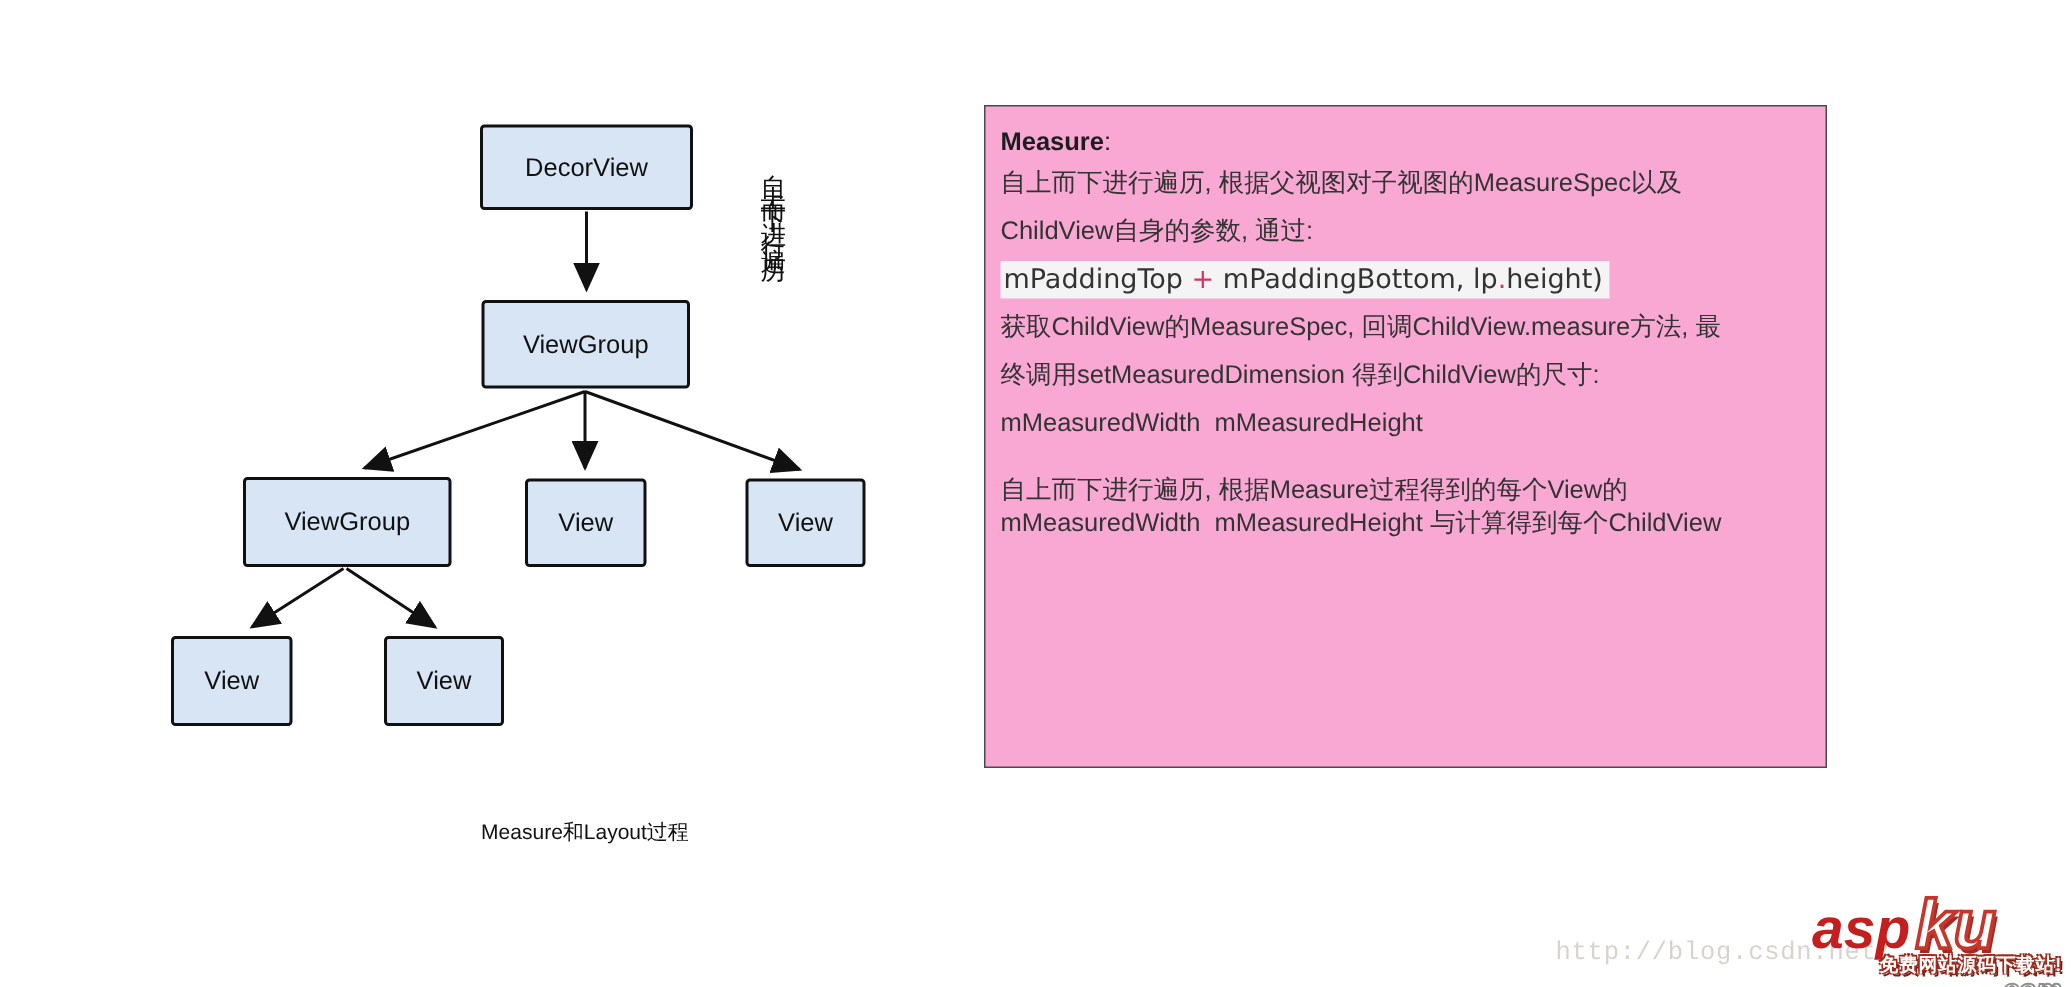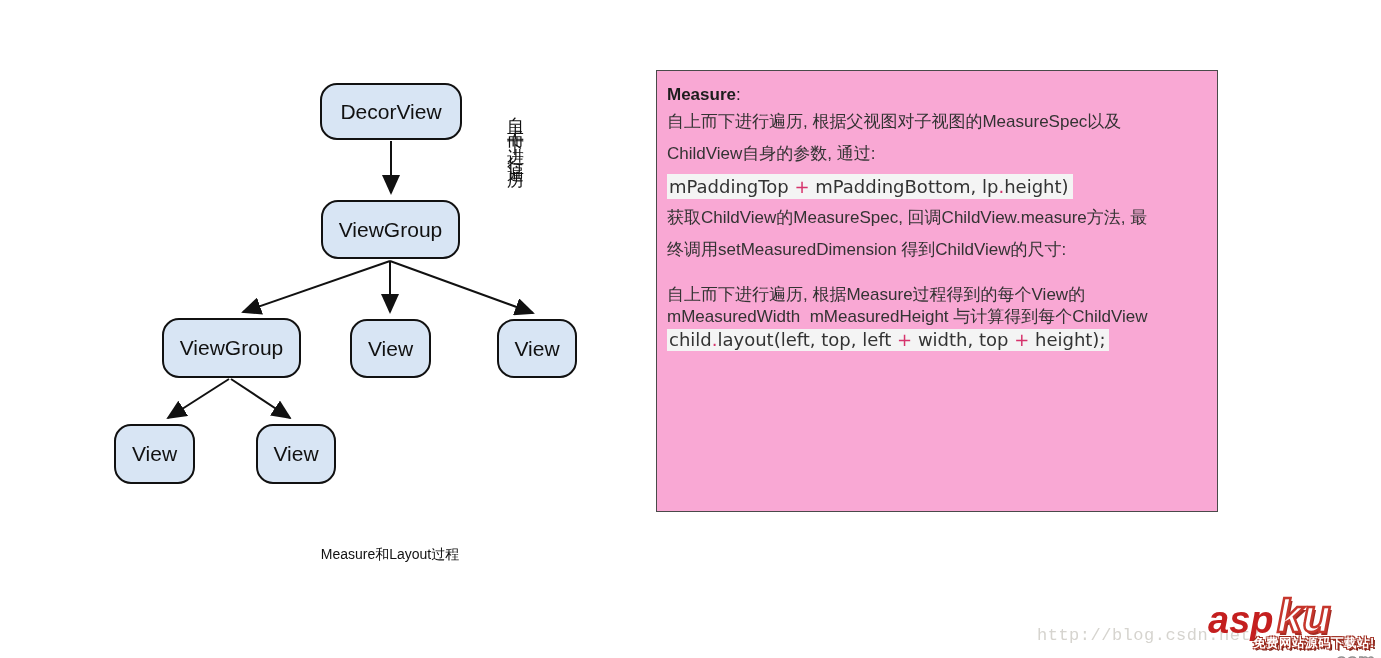--- a/index.html
+++ b/index.html
@@ -7,23 +7,23 @@
     width:1381px;height:658px;position:relative;overflow:hidden;
     background:#ffffff;
     font-family:"Liberation Sans", sans-serif;
     color:#222;
   }
   
   .node{
     position:absolute;
     background:var(--node-fill,#d8e5f4);
     border:2px solid var(--node-border,#111);
-    border-radius:17px;
+    border-radius:3px;
     display:flex;align-items:center;justify-content:center;
-    font-size:21px;color:#111;
+    font-size:17px;color:#111;
     box-sizing:border-box;
   }
   #tree-arrows{position:absolute;left:0;top:0;pointer-events:none;}
   .side-label{
     position:absolute;left:504px;top:103px;
     writing-mode:vertical-rl;text-orientation:upright;
     font-size:17px;letter-spacing:8px;color:#111;
   }
   .tree-caption{
     position:absolute;left:240px;top:546px;width:300px;
@@ -123,25 +123,25 @@
 <div class="tree-caption">Measure和Layout过程</div>
 
 <div class="panel" id="panel">
     <div class="sec sec-wide">
       <div class="sec-title"><b>Measure</b>:</div>
       <div class="line">自上而下进行遍历, 根据父视图对子视图的MeasureSpec以及</div>
       <div class="line">ChildView自身的参数, 通过:</div>
       <div class="line"><span class="code-chip"><span>mPaddingTop </span><span class="op">+</span><span> mPaddingBottom, lp</span><span class="op">.</span><span>height)</span></span></div>
       <div class="line">获取ChildView的MeasureSpec, 回调ChildView.measure方法, 最</div>
       <div class="line">终调用setMeasuredDimension 得到ChildView的尺寸:</div>
+      <div class="line">mMeasuredWidth  mMeasuredHeight</div>
     </div>
     <div class="sec sec-tight">
       <div class="line">自上而下进行遍历, 根据Measure过程得到的每个View的</div>
       <div class="line">mMeasuredWidth  mMeasuredHeight 与计算得到每个ChildView</div>
-      <div class="line"><span class="code-chip"><span>child</span><span class="op">.</span><span>layout(left, top, left </span><span class="op">+</span><span> width, top </span><span class="op">+</span><span> height);</span></span></div>
     </div>
   </div>
 
 <div class="wm-url">http://blog.csdn.net/</div>
 <span class="logo logo-asp">asp</span>
 <span class="logo logo-ku">ku</span>
 <span class="logo logo-com">.com</span>
 <span class="logo logo-tagline">免费网站源码下载站!</span>
 
 </body></html>

